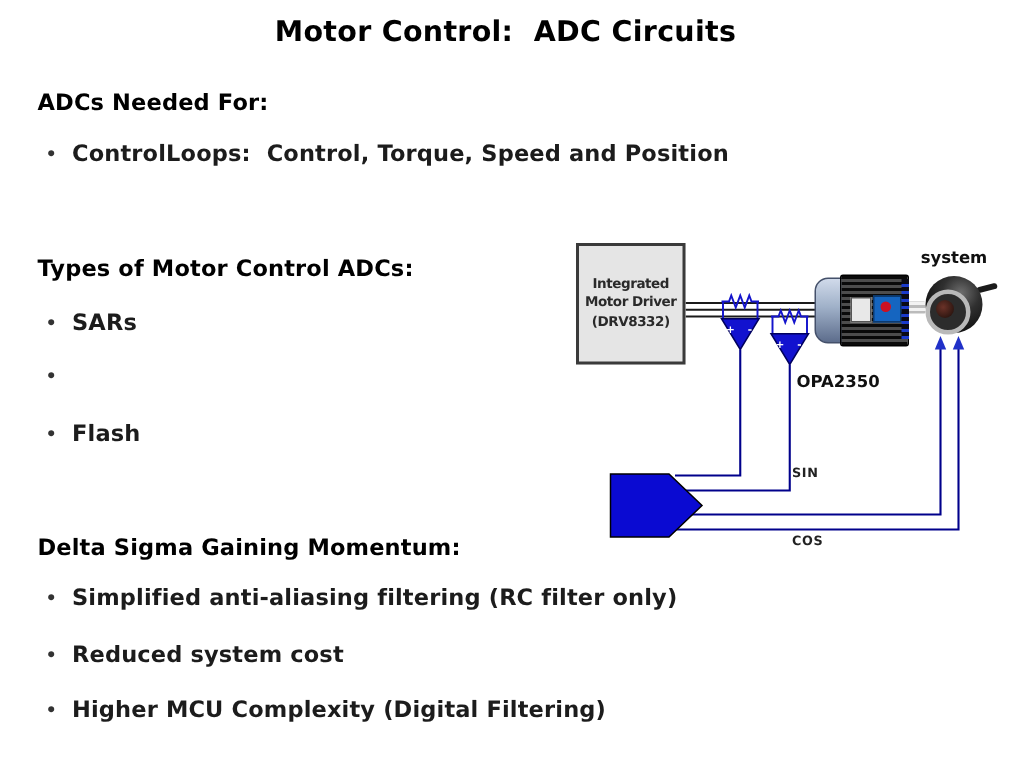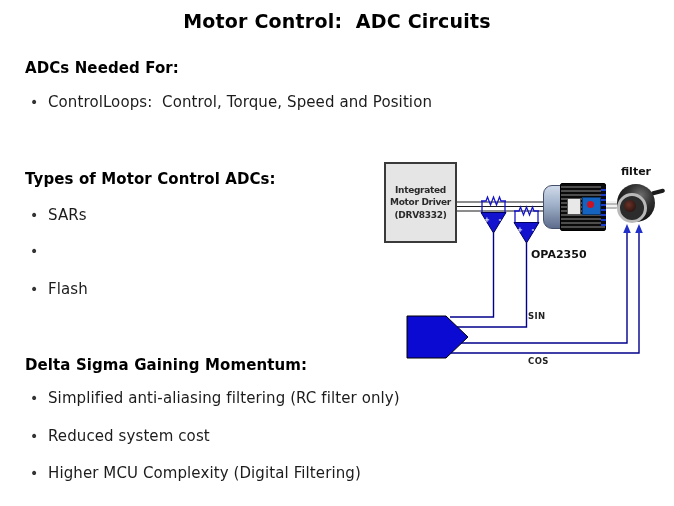--- a/index.html
+++ b/index.html
@@ -11,21 +11,21 @@
   .abs{position:absolute;}
   .slide-title{
     top:10px;left:0;width:674px;text-align:center;
     font-size:19px;font-weight:bold;color:#000;white-space:pre-wrap;letter-spacing:.2px;
   }
   .heading{
     left:25px;font-size:15px;font-weight:bold;color:#000;white-space:pre-wrap;letter-spacing:.1px;
   }
   .bullet-row{left:30px;display:flex;align-items:baseline;}
   .bullet-dot{font-size:14px;color:#333;width:18px;flex:0 0 18px;}
-  .bullet-text{font-size:15px;color:#1c1c1c;white-space:pre-wrap;letter-spacing:.1px;}
+  .bullet-text{font-size:15px;color:#1c1c1c;white-space:pre-wrap;letter-spacing:.1px;font-weight:bold;}
 
   
   .driver-box{
     left:384px;top:162px;width:69px;height:77px;
     background:#e5e5e5;border:2px solid #3a3a3a;
     display:flex;flex-direction:column;align-items:center;justify-content:center;
     font-size:9px;font-weight:bold;color:#2a2a2a;line-height:1.35;
     text-align:center;letter-spacing:-.3px;z-index:2;
   }
   .diagram-svg{left:380px;top:155px;z-index:1;}
@@ -161,19 +161,19 @@
     </div>
 
     <div class="abs encoder">
       <div class="enc-cable"></div>
       <div class="enc-body"></div>
       <div class="enc-ring"></div>
       <div class="enc-hub"></div>
     </div>
 
     <div class="abs lbl lbl-opa">OPA2350</div>
-    <div class="abs lbl lbl-encoder">filter</div>
+    <div class="abs lbl lbl-encoder">system</div>
     <div class="abs lbl lbl-sin">SIN</div>
     <div class="abs lbl lbl-cos">COS</div>
     <div class="abs lbl lbl-adc">ADS7223</div>
   </div>
 
 </div>
 
 </body></html>

